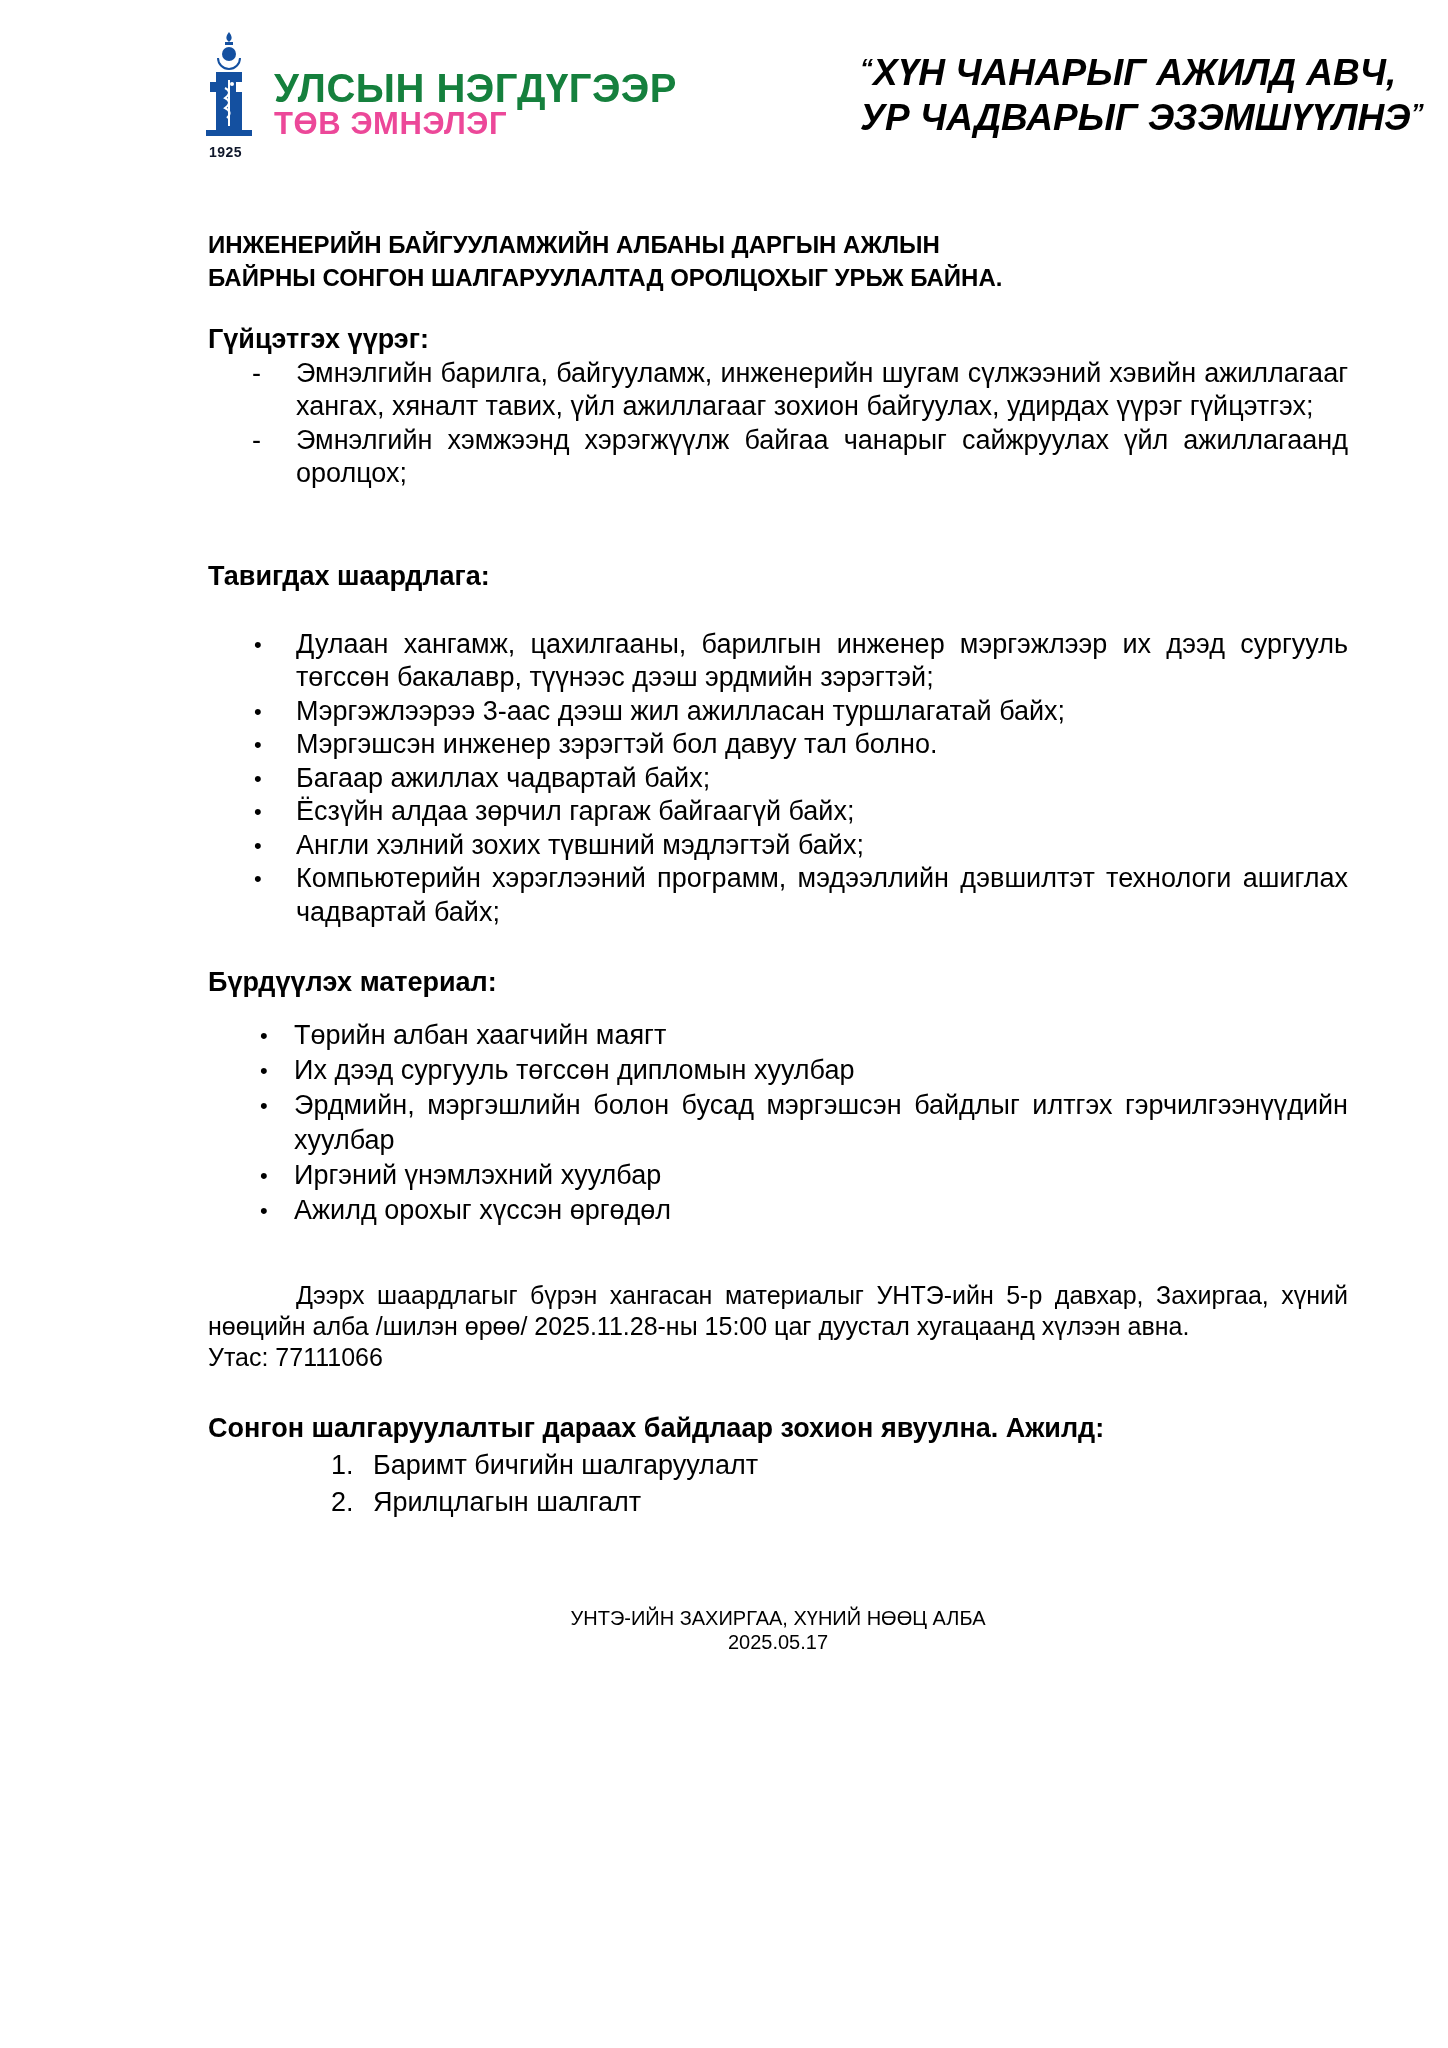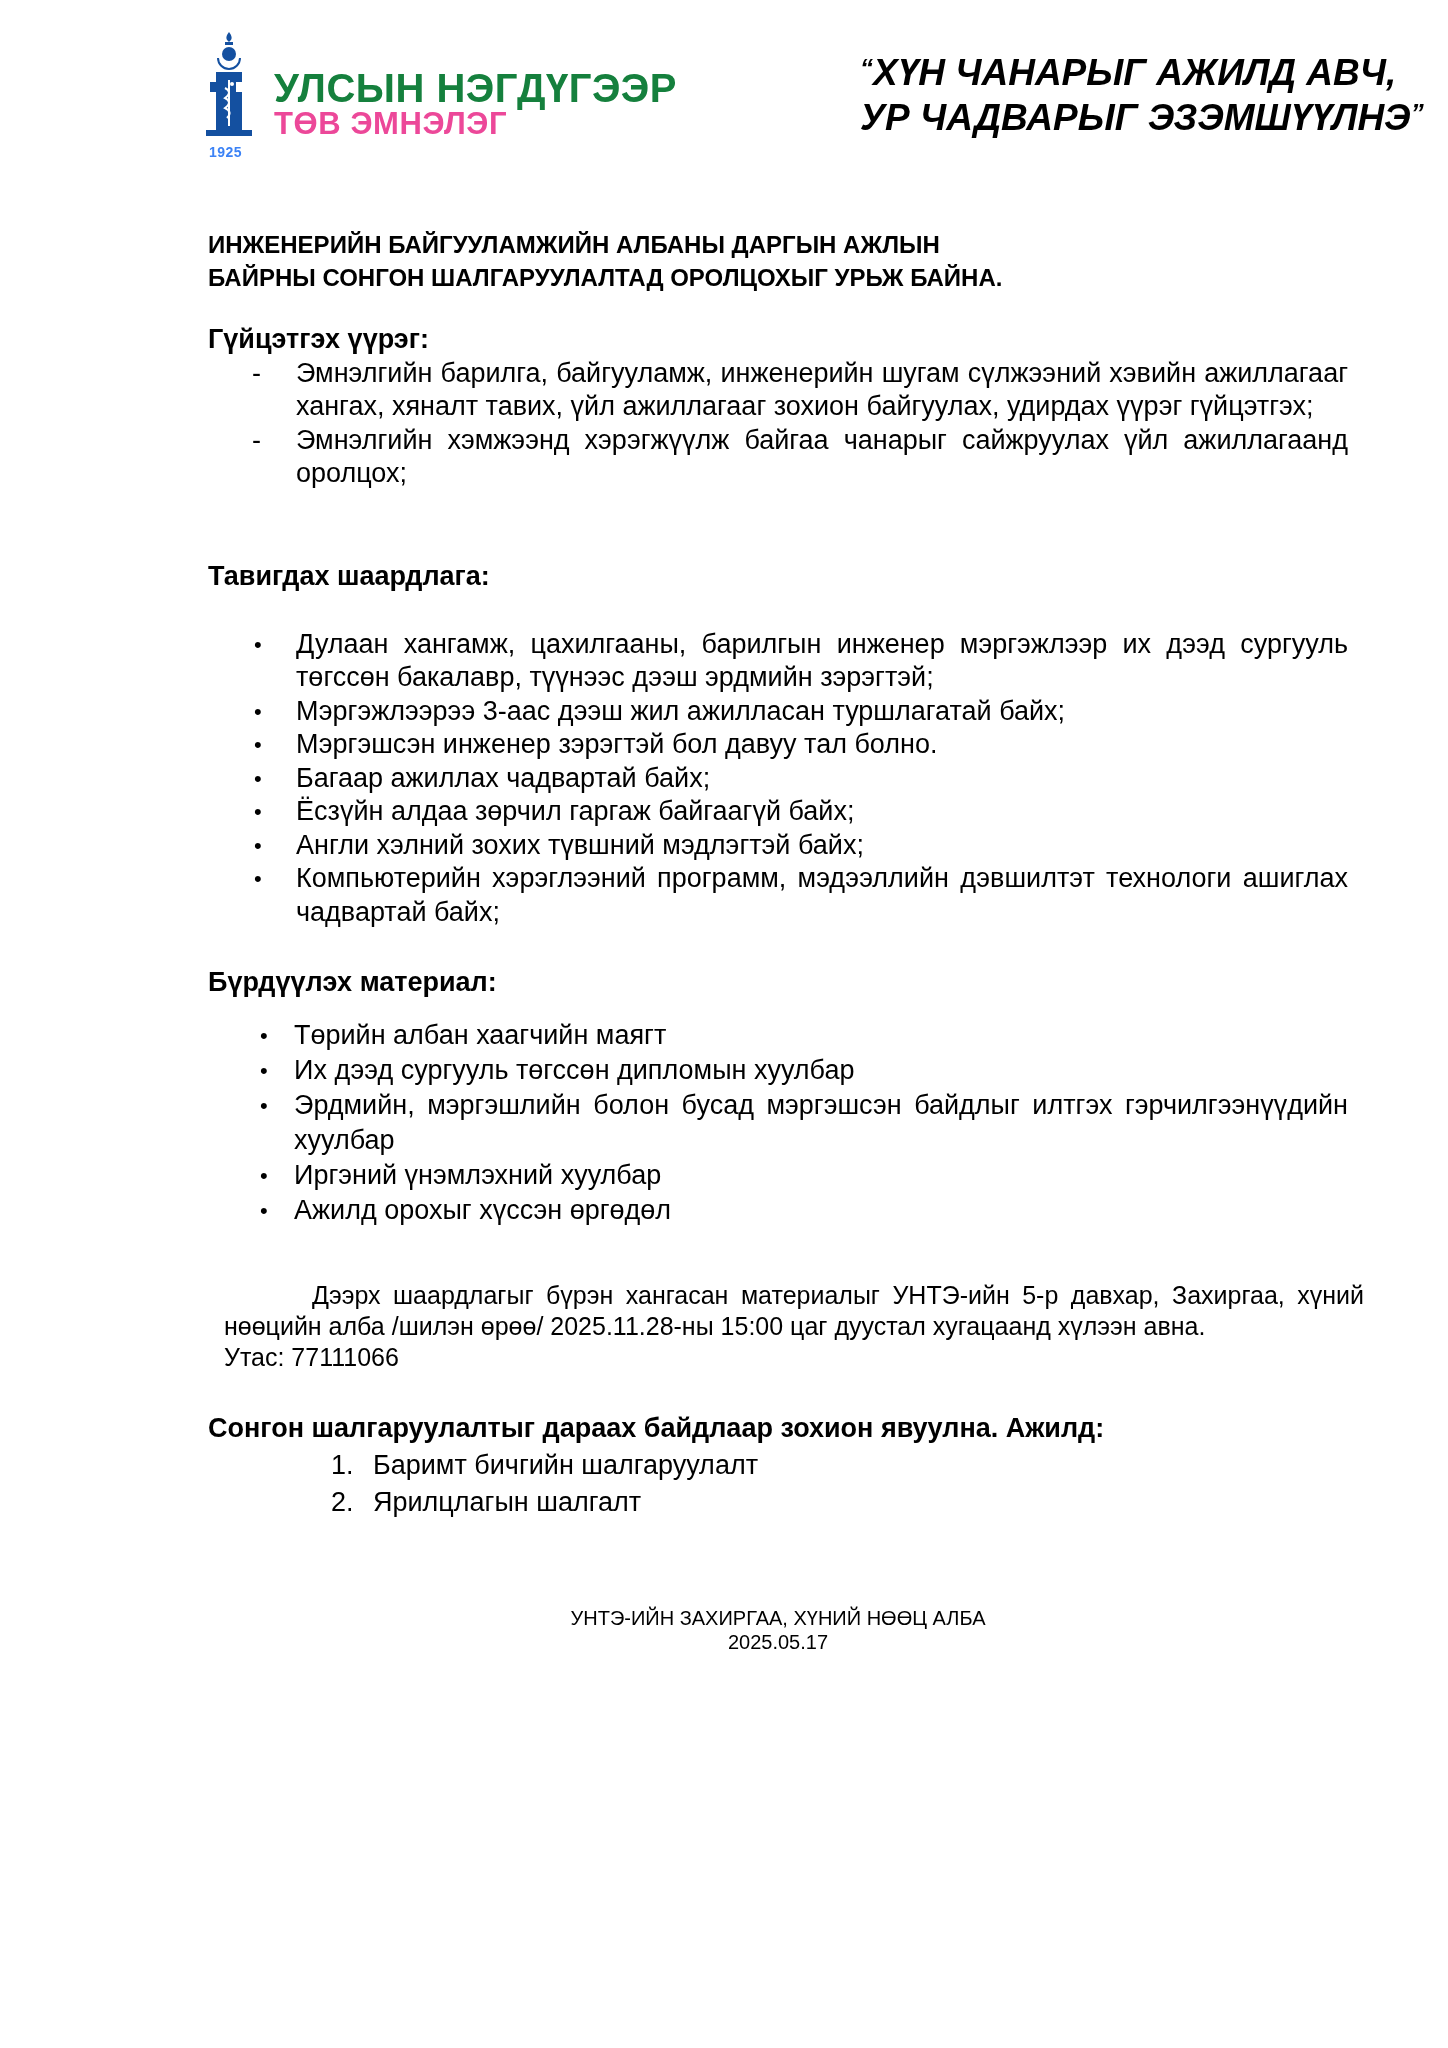--- a/index.html
+++ b/index.html
@@ -2,21 +2,21 @@
 <html><head>
 <meta charset="utf-8">
 <style>
   html, body { margin: 0; padding: 0; background: #ffffff; }
   body {
     width: 1448px; height: 2048px; position: relative; overflow: hidden;
     font-family: "Liberation Sans", sans-serif; color: #000;
   }
   .logo { position: absolute; left: 206px; top: 32px; width: 460px; height: 130px; }
   .logo-emblem { position: absolute; left: 0; top: 0; width: 46px; height: 106px; }
-  .logo-year { position: absolute; left: 3px; top: 112px; font-size: 14px; font-weight: bold; color: #3b82f6; letter-spacing: 0.5px; }
+  .logo-year { position: absolute; left: 3px; top: 112px; font-size: 14px; font-weight: bold; color: #0f172a; letter-spacing: 0.5px; }
   .logo-line1 { position: absolute; left: 68px; top: 34px; font-size: 40px; font-weight: bold; color: #15803d; letter-spacing: 0.5px; white-space: nowrap; }
   .logo-line2 { position: absolute; left: 68px; top: 74px; font-size: 31px; font-weight: bold; color: #ec4899; letter-spacing: 0.6px; white-space: nowrap; }
 
   .motto { position: absolute; left: 860px; top: 48px; font-size: 37px; font-weight: bold; font-style: italic; line-height: 40px; white-space: nowrap; }
   .motto .q { font-size: 26px; vertical-align: 8px; }
 
   .title { position: absolute; left: 208px; width: 1140px; top: 228px; text-align: left; font-size: 24px; font-weight: bold; line-height: 33px; }
 
   .content { position: absolute; left: 208px; width: 1140px; font-size: 27px; line-height: 33.5px; }
   .h { font-weight: bold; font-size: 27px; }
@@ -90,21 +90,21 @@
   <div style="height:18px;"></div>
   <ul class="list mat">
     <li><span class="mk">•</span><span>Төрийн албан хаагчийн маягт</span></li>
     <li><span class="mk">•</span><span>Их дээд сургууль төгссөн дипломын хуулбар</span></li>
     <li><span class="mk">•</span><span>Эрдмийн, мэргэшлийн болон бусад мэргэшсэн байдлыг илтгэх гэрчилгээнүүдийн хуулбар</span></li>
     <li><span class="mk">•</span><span>Иргэний үнэмлэхний хуулбар</span></li>
     <li><span class="mk">•</span><span>Ажилд орохыг хүссэн өргөдөл</span></li>
   </ul>
 </div>
 
-<div class="content" style="top:1280px; font-size:25px; line-height:31px;margin-left:16px;">
+<div class="content" style="top:1280px; font-size:25px; line-height:31px;">
   <div class="para">Дээрх шаардлагыг бүрэн хангасан материалыг УНТЭ-ийн 5-р давхар, Захиргаа, хүний нөөцийн алба /шилэн өрөө/ 2025.11.28-ны 15:00 цаг дуустал хугацаанд хүлээн авна.</div>
   <div>Утас: 77111066</div>
 </div>
 
 <div class="content" style="top:1410px; line-height:37px;">
   <div class="h">Сонгон шалгаруулалтыг дараах байдлаар зохион явуулна. Ажилд:</div>
   <ul class="list num">
     <li><span class="mk">1.</span><span>Баримт бичгийн шалгаруулалт</span></li>
     <li><span class="mk">2.</span><span>Ярилцлагын шалгалт</span></li>
   </ul>

